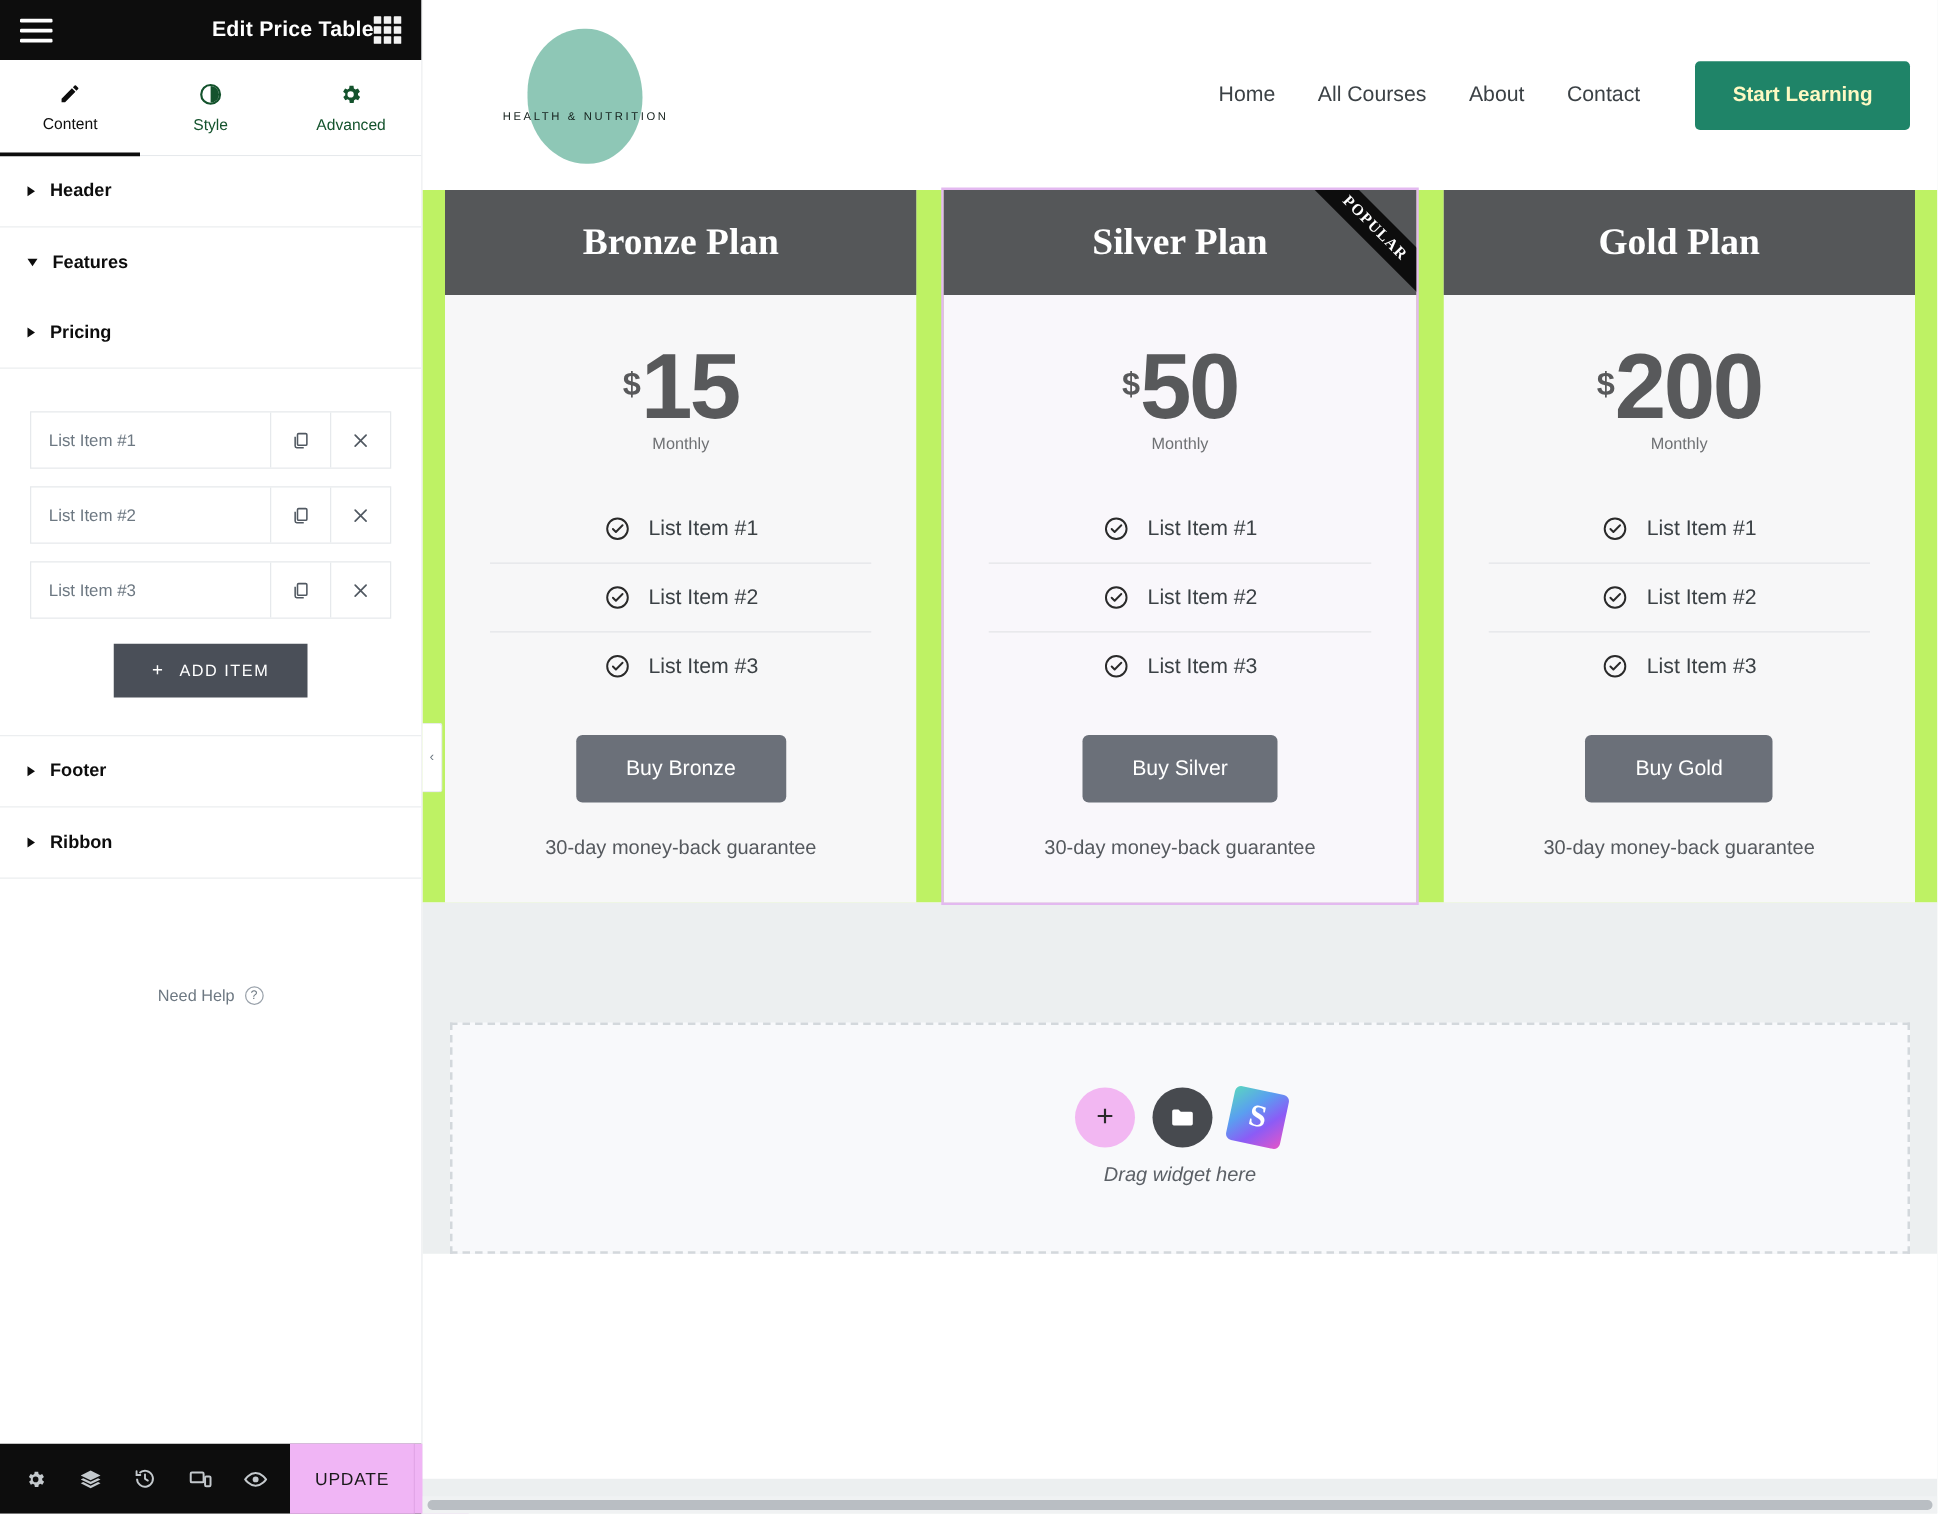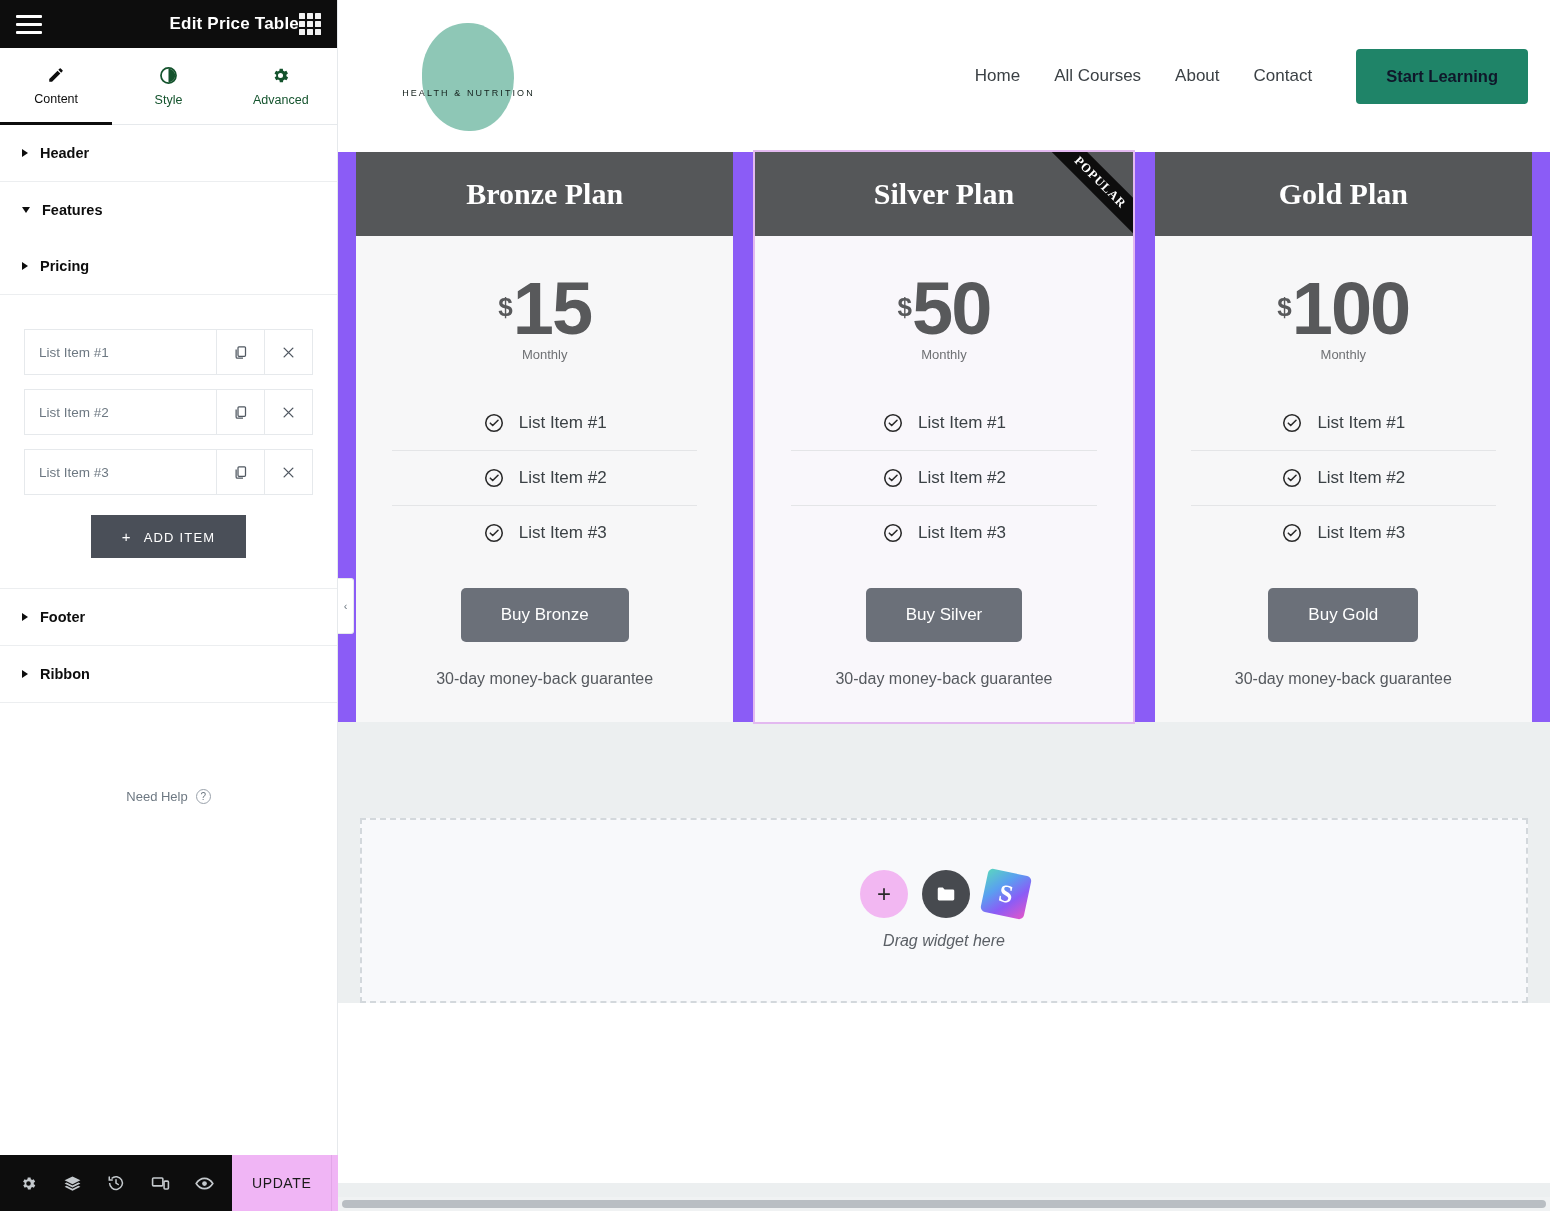--- a/index.html
+++ b/index.html
@@ -129,26 +129,26 @@
     font-family: "Liberation Serif", serif; font-size: 22px; font-weight: bold;
     letter-spacing: 3.6px; color: #14201c;
   }
   .logo .lsub {
     position: absolute; left: 10px; top: 77px; width: 205px; text-align: center;
     font-size: 9px; font-weight: normal; letter-spacing: 2.1px; color: #14201c;
   }
   .nav { margin-left: auto; display: flex; align-items: center; gap: 34px; }
   .nav a { font-size: 17px; color: #3b4145; text-decoration: none; cursor: pointer; }
   .cta {
-    background: #1f8468; color: #0f172a; border: none; border-radius: 4px;
+    background: #1f8468; color: #fef9c3; border: none; border-radius: 4px;
     padding: 18px 30px; font-size: 16.5px; font-weight: bold; cursor: pointer;
     font-family: inherit; margin-left: 10px;
   }
 
-  .pricing-strip { background: #8b5cf6; padding: 0 10px 0 10px; }
+  .pricing-strip { background: #bef264; padding: 0 10px 0 10px; }
   .plans { display: flex; gap: 22px; padding: 0 8px; }
   .plan {
     flex: 1; background: #f7f7f8; position: relative;
   }
   .plan.selected { outline: 2px solid #e3b9f0; outline-offset: 0; background: #f9f7fb; }
   .plan-head {
     background: #555759; color: #fff; height: 84px;
     display: flex; align-items: center; justify-content: center;
     font-family: "Liberation Serif", serif; font-size: 30px; font-weight: bold;
     position: relative; overflow: hidden;
@@ -494,21 +494,21 @@
             </div>
             <div class="guarantee">30-day money-back guarantee</div>
           </div>
 
           <div class="plan">
             <div class="plan-head">
               <span>Gold Plan</span>
             </div>
             <div class="price-wrap">
               <span class="currency">$</span>
-              <span class="amount">100</span>
+              <span class="amount">200</span>
             </div>
             <div class="period">Monthly</div>
             <div class="features">
               <div class="feat">
                 <svg width="22" height="22" viewBox="0 0 24 24" fill="none" stroke="#2a2a2a" stroke-width="1.7">
                   <circle cx="12" cy="12" r="9"></circle>
                     <path d="M8 12.2l2.6 2.6L16.4 9" stroke-linecap="round" stroke-linejoin="round"></path>
                 </svg>
                 <span>List Item #1</span>
               </div>

